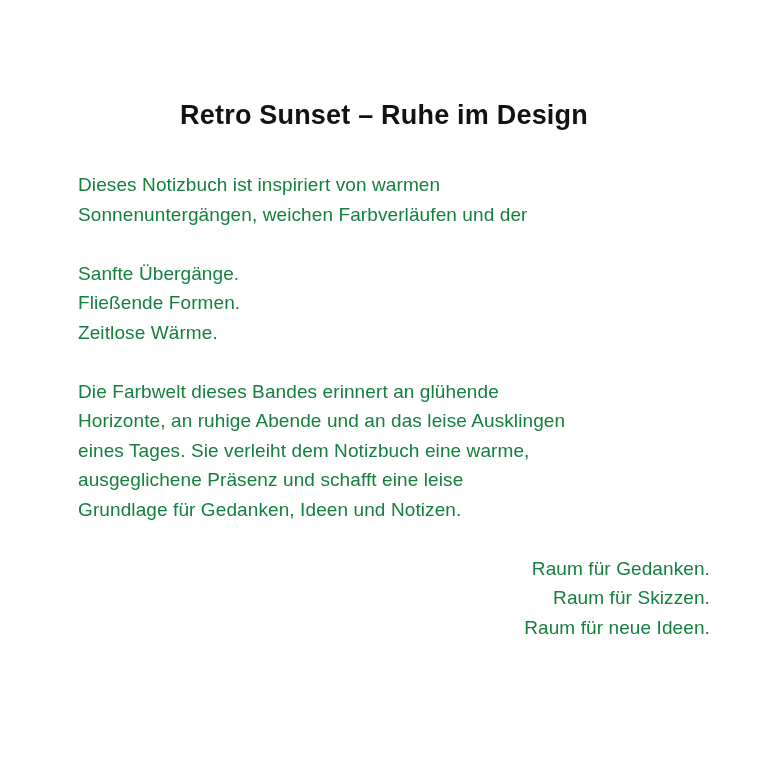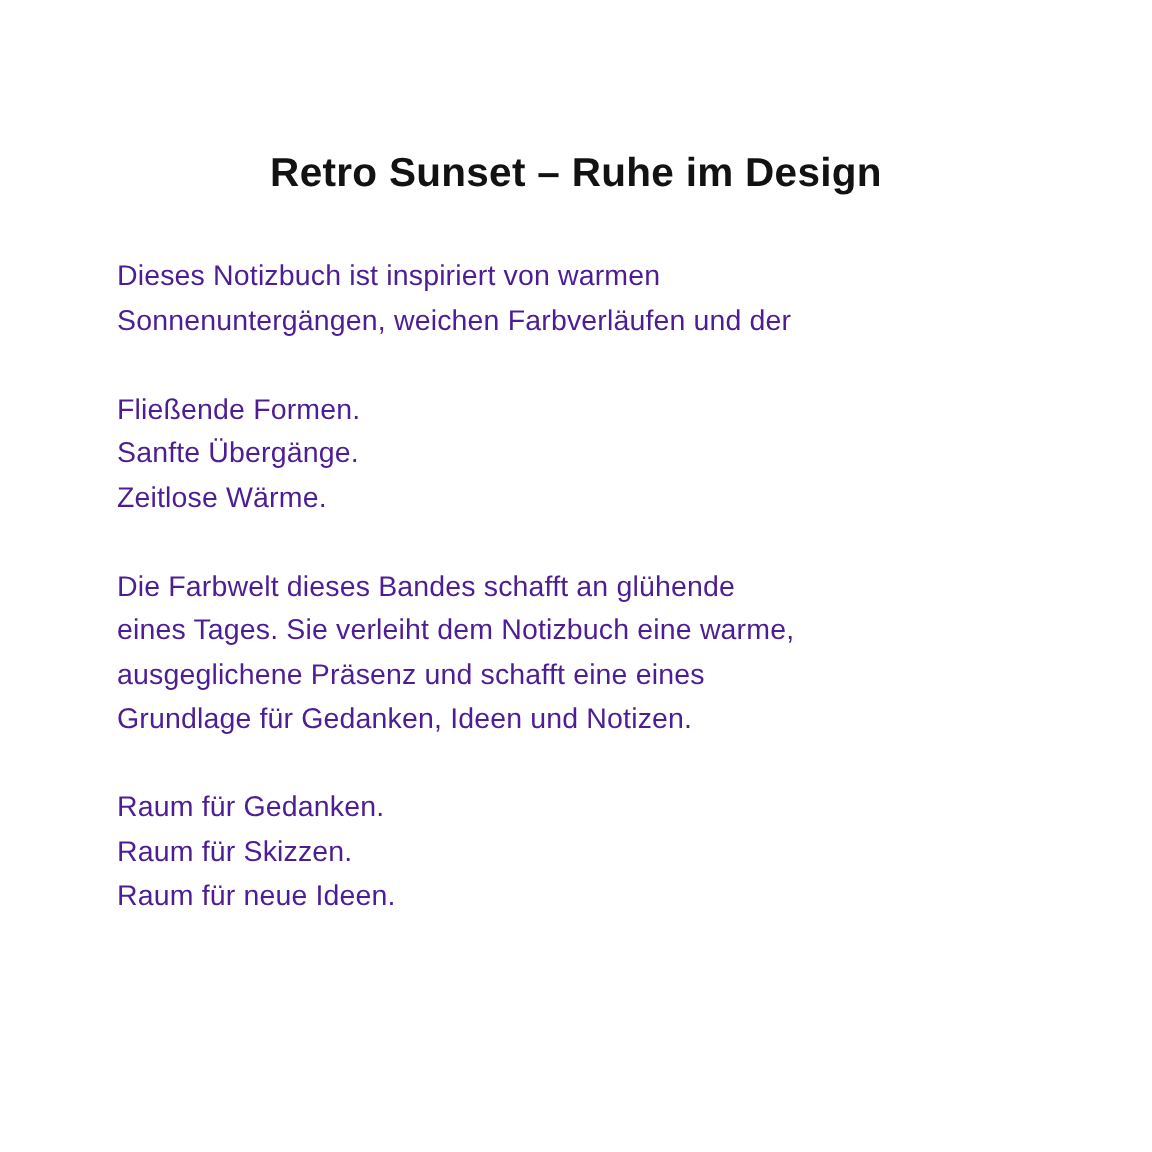--- a/index.html
+++ b/index.html
@@ -22,28 +22,29 @@
     line-height: 39px;
     color: #121212;
     letter-spacing: 0.2px;
   }
   .body-block {
     margin-top: 35px;
     padding-left: 78px;
     padding-right: 58px;
     font-size: 19px;
     line-height: 29.5px;
-    color: #4c1d95;
+    color: #15803d;
     letter-spacing: 0.1px;
   }
   .paragraph {
     margin: 0 0 29.5px 0;
   }
   .paragraph:last-child {
     margin-bottom: 16px;
+    text-align: right;
   }
   .text-line {
     white-space: nowrap;
   }
 </style>
 </head>
 <body>
 
 <div class="page">
 
@@ -52,29 +53,30 @@
   </div>
 
   <div class="body-block">
 
     <div class="paragraph">
       <div class="text-line">Dieses Notizbuch ist inspiriert von warmen</div>
       <div class="text-line">Sonnenuntergängen, weichen Farbverläufen und der</div>
     </div>
 
     <div class="paragraph">
+      <div class="text-line">Sanfte Übergänge.</div>
       <div class="text-line">Fließende Formen.</div>
-      <div class="text-line">Sanfte Übergänge.</div>
       <div class="text-line">Zeitlose Wärme.</div>
     </div>
 
     <div class="paragraph">
-      <div class="text-line">Die Farbwelt dieses Bandes schafft an glühende</div>
+      <div class="text-line">Die Farbwelt dieses Bandes erinnert an glühende</div>
+      <div class="text-line">Horizonte, an ruhige Abende und an das leise Ausklingen</div>
       <div class="text-line">eines Tages. Sie verleiht dem Notizbuch eine warme,</div>
-      <div class="text-line">ausgeglichene Präsenz und schafft eine eines</div>
+      <div class="text-line">ausgeglichene Präsenz und schafft eine leise</div>
       <div class="text-line">Grundlage für Gedanken, Ideen und Notizen.</div>
     </div>
 
 
     <div class="paragraph">
       <div class="text-line">Raum für Gedanken.</div>
       <div class="text-line">Raum für Skizzen.</div>
       <div class="text-line">Raum für neue Ideen.</div>
     </div>
 

